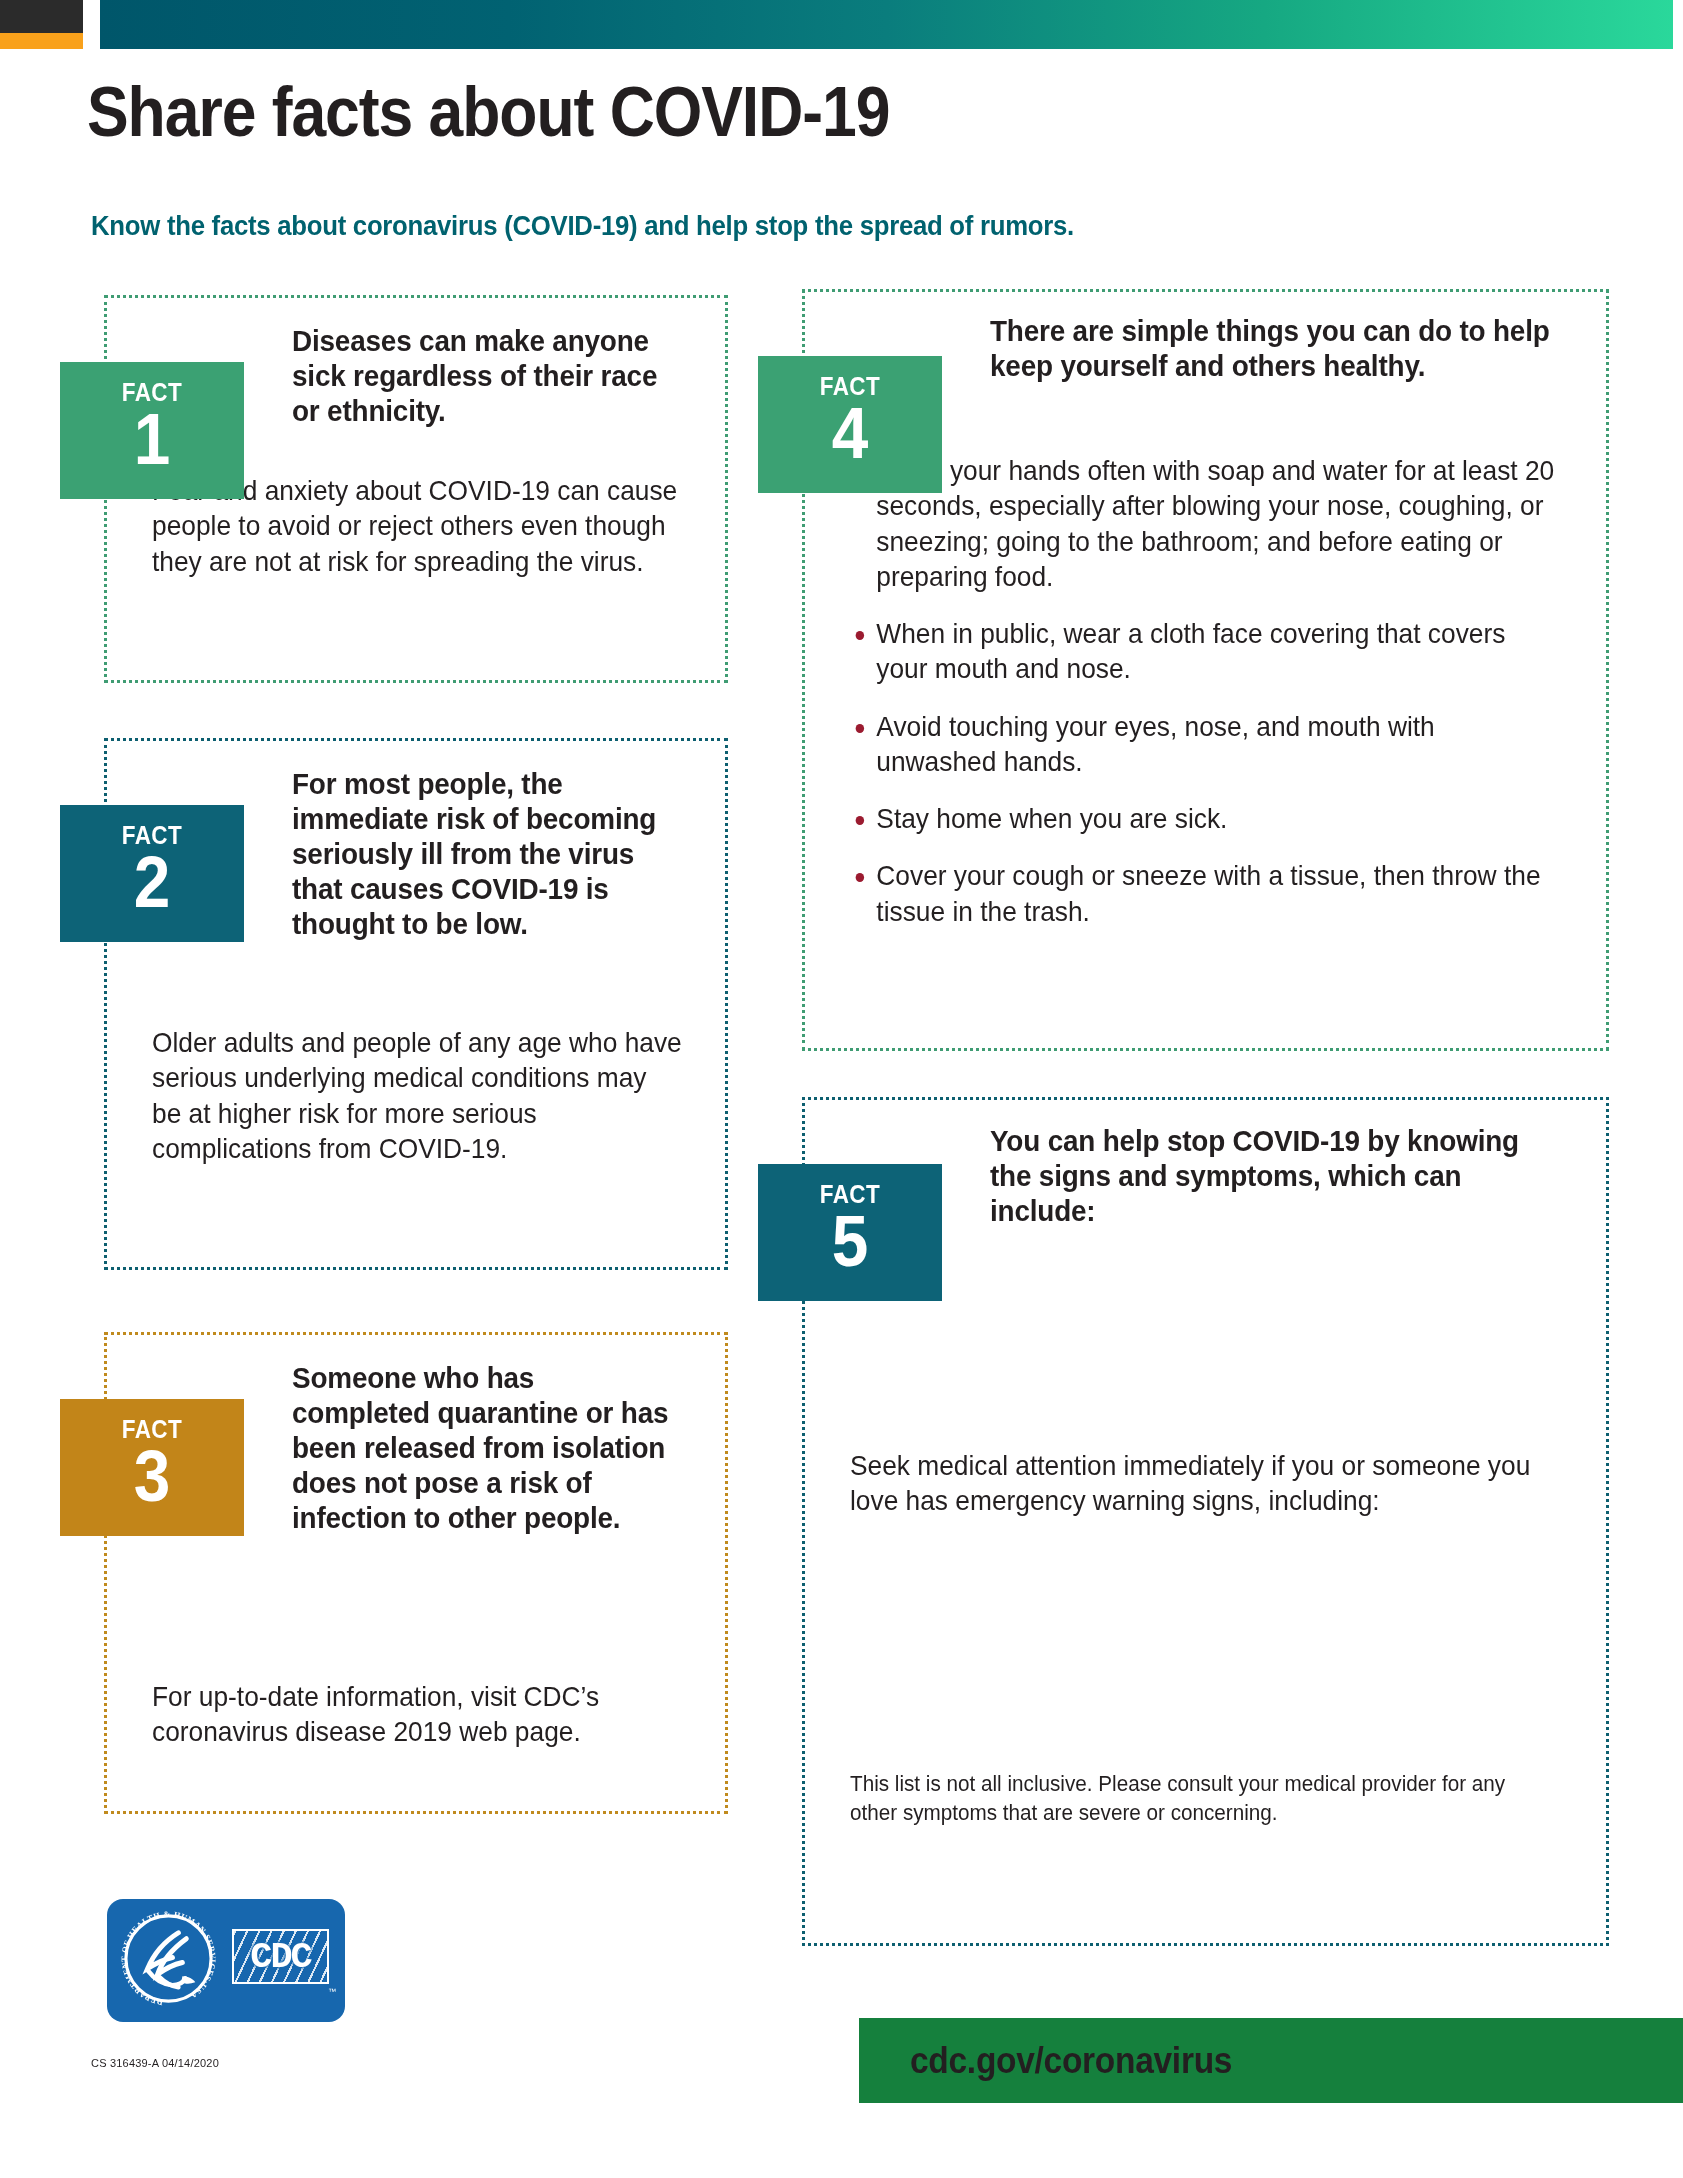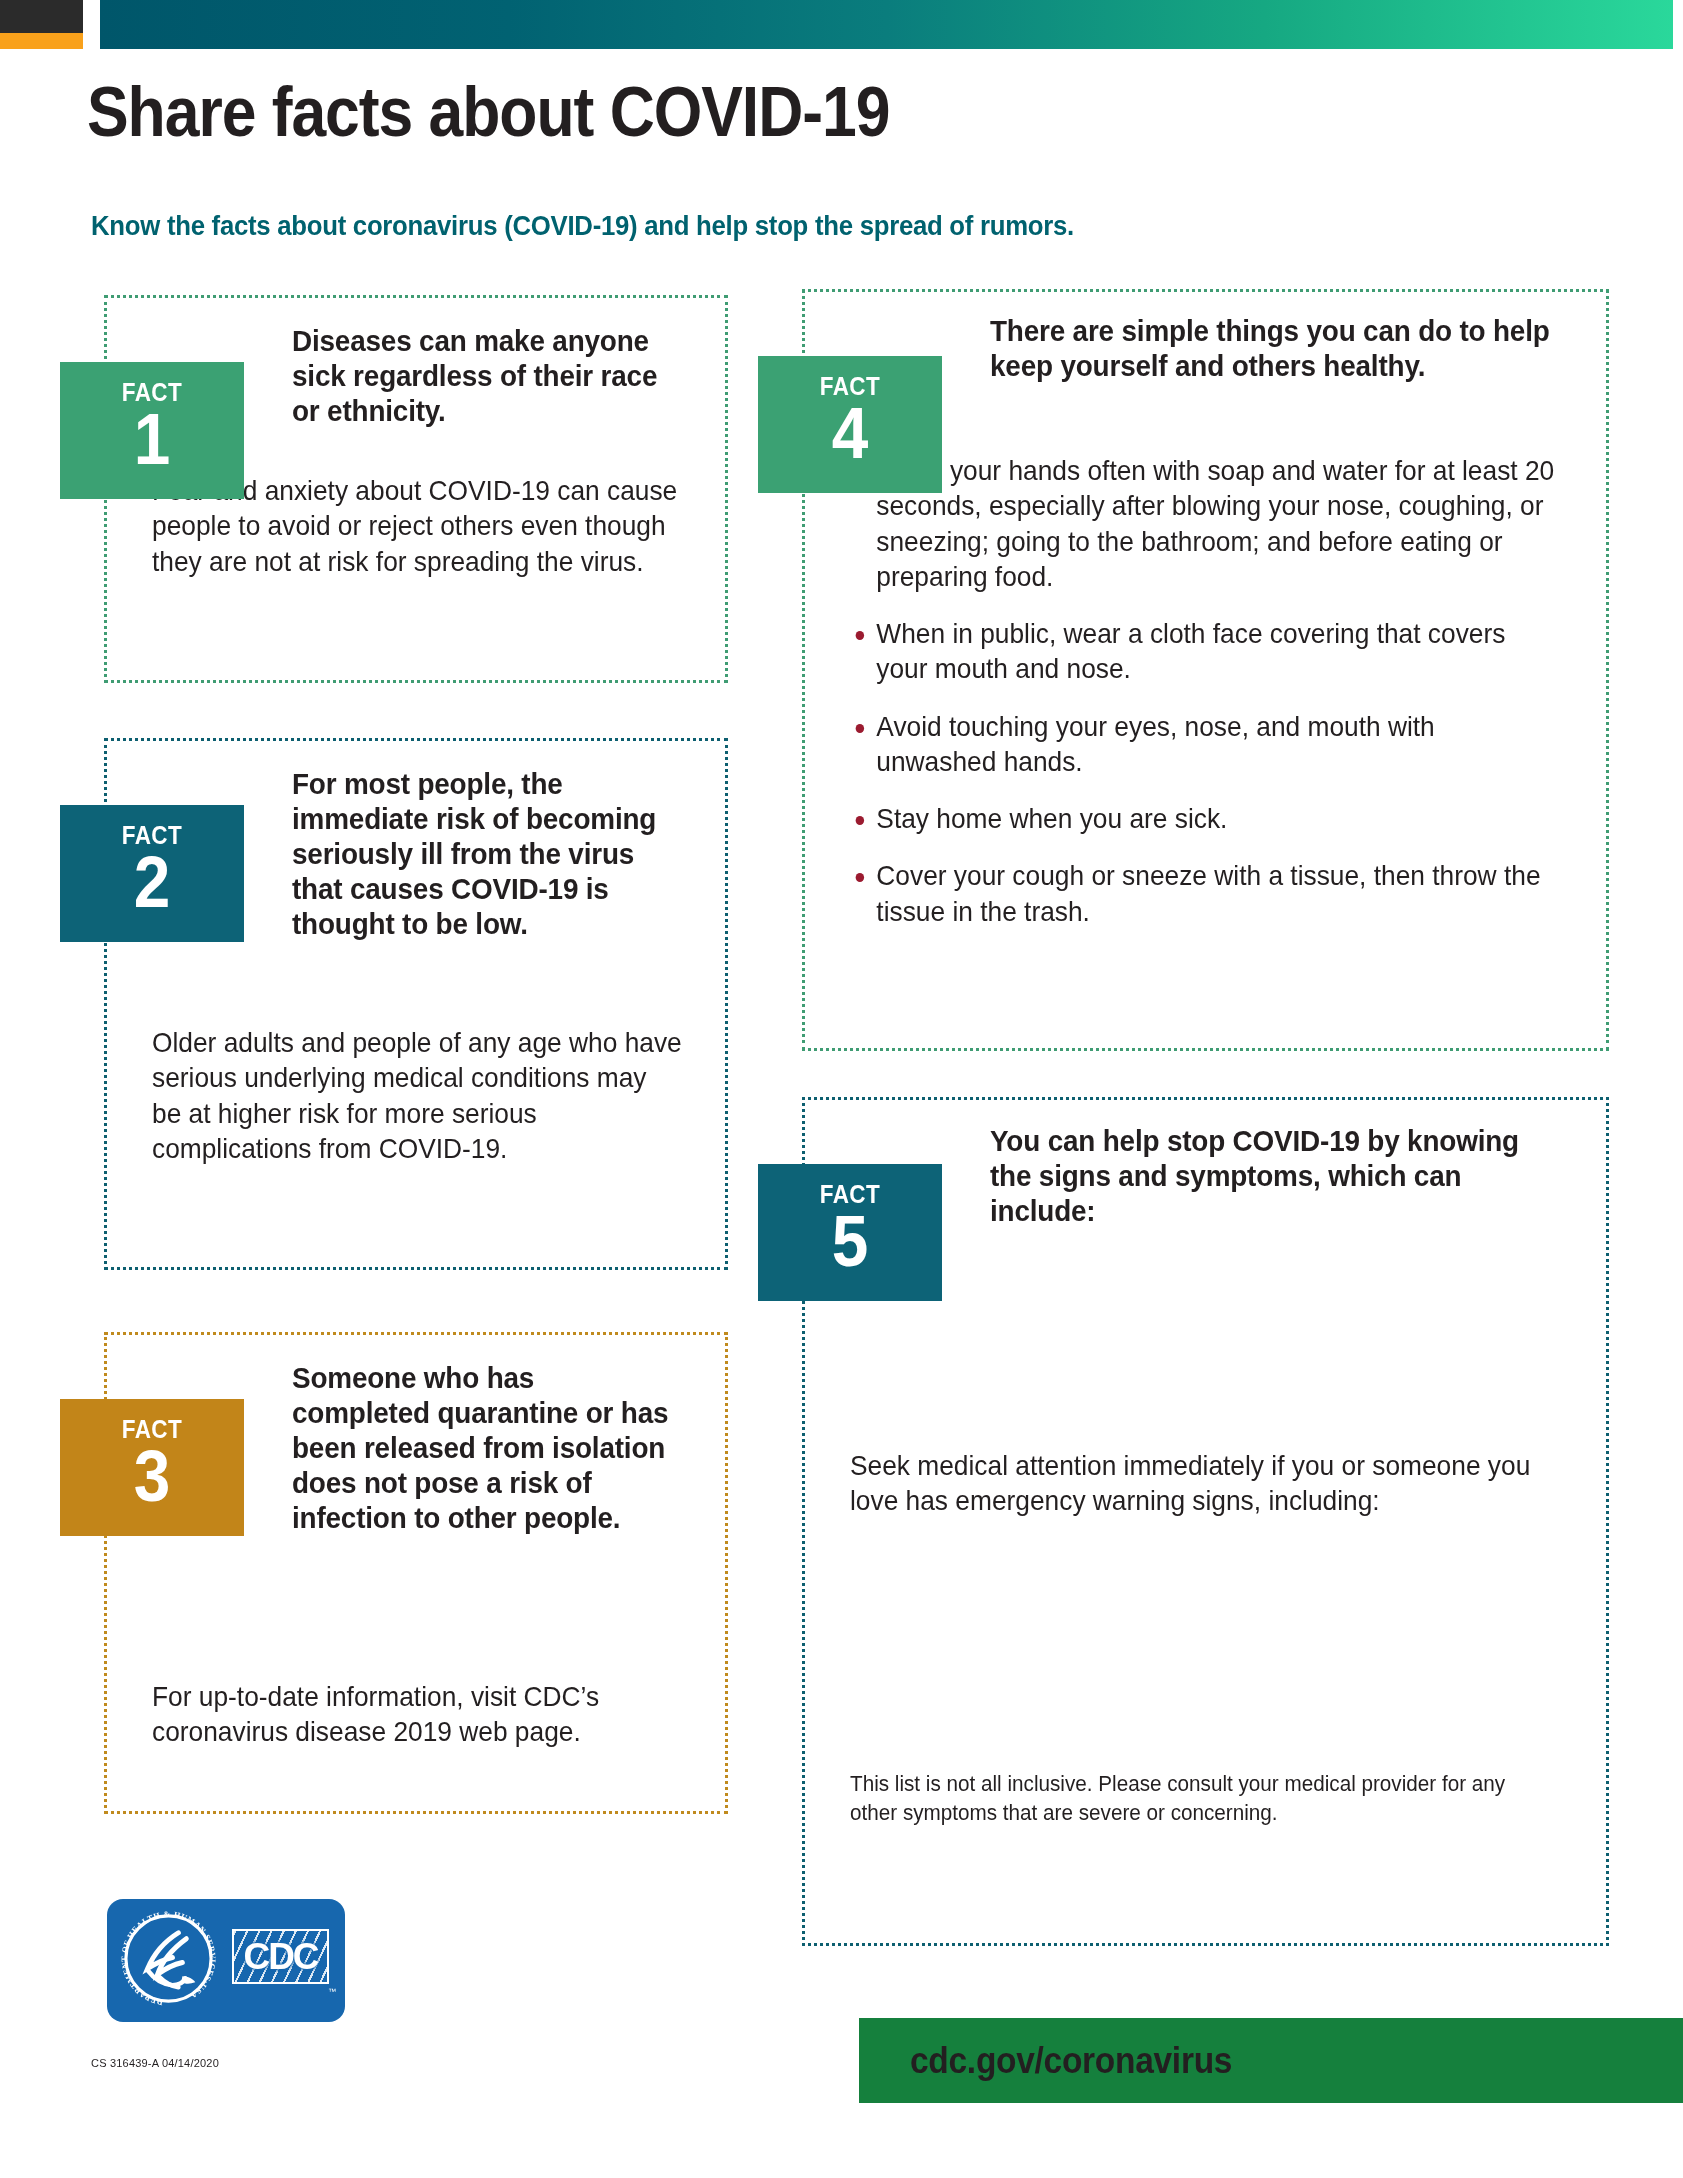--- a/index.html
+++ b/index.html
@@ -145,21 +145,21 @@
     overflow:hidden;
   }
   .cdcbox .stripes {
     position:absolute; inset:0;
     background:repeating-linear-gradient(115deg,#fff 0 2px, transparent 2px 11px);
     opacity:.85;
   }
   .cdcbox .cdctext {
     position:relative; z-index:2;
     font-size:37px; font-weight:bold; color:#ffffff;
-    font-family:Liberation Sans, sans-serif; letter-spacing:-2px;
+    font-family:Liberation Mono, monospace; letter-spacing:-2px;
     text-shadow: 0 0 3px #1767ae, 0 0 3px #1767ae, 0 0 5px #1767ae;
   }
   .cdc-tm {
     position:absolute; right:9px; bottom:26px;
     font-size:8px; color:#fff;
   }
   .cs-code {
     position:absolute; left:91px; top:2057px;
     font-size:11px; color:#231f20; letter-spacing:0.2px;
   }

